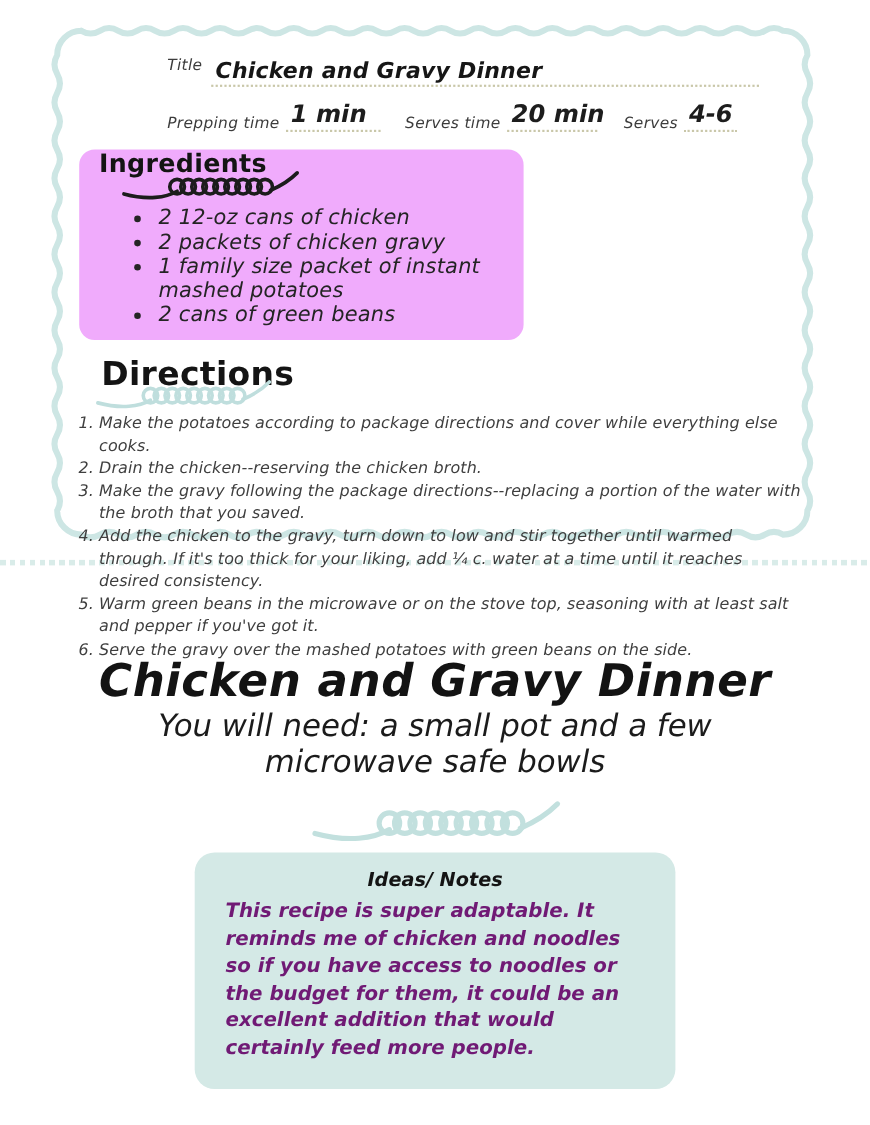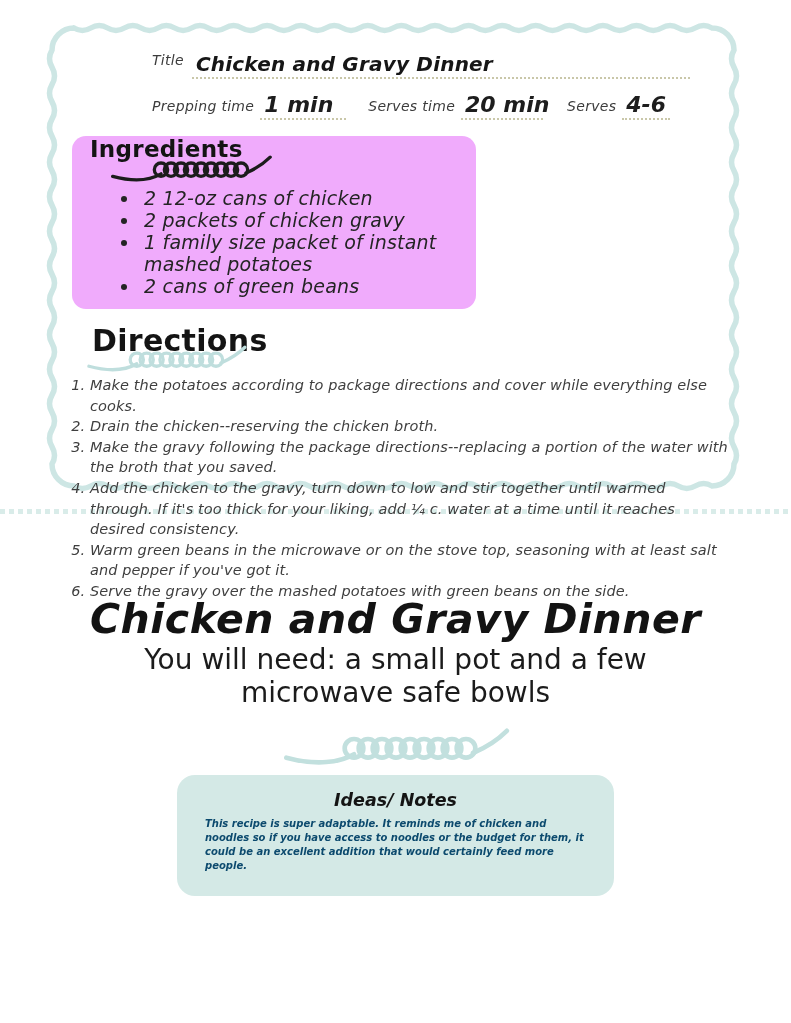--- a/index.html
+++ b/index.html
@@ -9,21 +9,21 @@
   
   .recipe-card { position:relative; margin:16px 0 0 40px; width:706px; height:482px; background:#fff; }
   .border-svg  { position:absolute; inset:0; width:100%; height:100%; pointer-events:none; }
   .card-inner  { position:absolute; inset:0; padding:34px 16px 0 32px; }
   .lbl       { font-style:italic; font-size:14px; color:#3c3c3c; letter-spacing:.3px; white-space:nowrap; }
 
   .title-row { display:flex; align-items:flex-start; margin:2px 40px 0 80px; }
   .fill-line { flex:1; border-bottom:2px dotted #c9c7a9; margin-left:8px; padding:0 2px 1px 4px; }
   .big-value { font-style:italic; font-weight:bold; font-size:20px; color:#161616; letter-spacing:.2px; }
 
-  .meta-row  { display:flex; align-items:center; margin:13px 40px 0 80px; }
+  .meta-row  { display:flex; align-items:flex-end; margin:13px 40px 0 80px; }
   .meta-val  { border-bottom:2px dotted #c9c7a9; padding:0 2px 1px 4px;
                font-style:italic; font-weight:bold; font-size:22px; color:#1d1d1d; white-space:nowrap; }
   .meta-val.w1 { width:86px; margin-right:22px; }
   .meta-val.w2 { width:82px; margin-right:24px; }
   .meta-val.w3 { width:48px; }
   .meta-row .lbl { margin-right:6px; }
 
   .ingredients-box { margin-top:16px; width:404px; min-height:162px; background:#f0abfc;
                      border-radius:14px; padding:0 16px 12px 18px; }
   .ing-head  { font-weight:bold; font-size:23px; color:#141414; letter-spacing:.3px; }
@@ -42,26 +42,26 @@
   .dir-list li { font-style:italic; font-size:14.5px; line-height:1.42; color:#3f3f3f; letter-spacing:.1px; }
 
   
   .separator { margin-top:11px; height:5px; width:791px;
                background:repeating-linear-gradient(90deg,#d9ece9 0 5px,transparent 5px 9px); }
 
   
   .summary   { text-align:center; padding-top:84px; }
   .sum-title { font-weight:bold; font-style:italic; font-size:41px; color:#131313; letter-spacing:.5px; line-height:1.05; }
   .sum-servings { font-style:italic; font-size:29px; color:#1b1b1b; margin-top:4px; }
-  .sum-need  { font-size:28px; color:#1b1b1b; max-width:540px; margin:2px auto 0; line-height:1.18; }
+  .sum-need  { font-style:italic; font-size:28px; color:#1b1b1b; max-width:540px; margin:2px auto 0; line-height:1.18; }
 
   .notes-box { width:437px; margin:8px auto 0; background:#d4e9e6; border-radius:18px;
                padding:15px 28px 24px; text-align:left; }
   .notes-head{ text-align:center; font-weight:bold; font-style:italic; font-size:17.5px; color:#141414; margin-bottom:7px; }
-  .notes-box p { font-weight:bold; font-style:italic; font-size:10px; line-height:1.38; color:#0c4a6e; }
+  .notes-box p { font-weight:bold; font-style:italic; font-size:18px; line-height:1.38; color:#701a75; }
   .notes-box p + p { margin-top:16px; }
 </style>
 </head>
 <body>
 
 <div class="recipe-card">
   <svg class="border-svg" id="wavy-border" viewBox="0 0 706 482">
       <path d="M 34 12 q 8.394736842105264 5 16.789473684210527 0 q 8.394736842105264 -5 16.789473684210527 0 q 8.394736842105264 5 16.789473684210527 0 q 8.394736842105264 -5 16.789473684210527 0 q 8.394736842105264 5 16.789473684210527 0 q 8.394736842105264 -5 16.789473684210527 0 q 8.394736842105264 5 16.789473684210527 0 q 8.394736842105264 -5 16.789473684210527 0 q 8.394736842105264 5 16.789473684210527 0 q 8.394736842105264 -5 16.789473684210527 0 q 8.394736842105264 5 16.789473684210527 0 q 8.394736842105264 -5 16.789473684210527 0 q 8.394736842105264 5 16.789473684210527 0 q 8.394736842105264 -5 16.789473684210527 0 q 8.394736842105264 5 16.789473684210527 0 q 8.394736842105264 -5 16.789473684210527 0 q 8.394736842105264 5 16.789473684210527 0 q 8.394736842105264 -5 16.789473684210527 0 q 8.394736842105264 5 16.789473684210527 0 q 8.394736842105264 -5 16.789473684210527 0 q 8.394736842105264 5 16.789473684210527 0 q 8.394736842105264 -5 16.789473684210527 0 q 8.394736842105264 5 16.789473684210527 0 q 8.394736842105264 -5 16.789473684210527 0 q 8.394736842105264 5 16.789473684210527 0 q 8.394736842105264 -5 16.789473684210527 0 q 8.394736842105264 5 16.789473684210527 0 q 8.394736842105264 -5 16.789473684210527 0 q 8.394736842105264 5 16.789473684210527 0 q 8.394736842105264 -5 16.789473684210527 0 q 8.394736842105264 5 16.789473684210527 0 q 8.394736842105264 -5 16.789473684210527 0 q 8.394736842105264 5 16.789473684210527 0 q 8.394736842105264 -5 16.789473684210527 0 q 8.394736842105264 5 16.789473684210527 0 q 8.394736842105264 -5 16.789473684210527 0 q 8.394736842105264 5 16.789473684210527 0 q 8.394736842105264 -5 16.789473684210527 0 a 22 22 0 0 1 22 22 q -5 8.625 0 17.25 q 5 8.625 0 17.25 q -5 8.625 0 17.25 q 5 8.625 0 17.25 q -5 8.625 0 17.25 q 5 8.625 0 17.25 q -5 8.625 0 17.25 q 5 8.625 0 17.25 q -5 8.625 0 17.25 q 5 8.625 0 17.25 q -5 8.625 0 17.25 q 5 8.625 0 17.25 q -5 8.625 0 17.25 q 5 8.625 0 17.25 q -5 8.625 0 17.25 q 5 8.625 0 17.25 q -5 8.625 0 17.25 q 5 8.625 0 17.25 q -5 8.625 0 17.25 q 5 8.625 0 17.25 q -5 8.625 0 17.25 q 5 8.625 0 17.25 q -5 8.625 0 17.25 q 5 8.625 0 17.25 a 22 22 0 0 1 -22 22 q -8.394736842105264 -5 -16.789473684210527 0 q -8.394736842105264 5 -16.789473684210527 0 q -8.394736842105264 -5 -16.789473684210527 0 q -8.394736842105264 5 -16.789473684210527 0 q -8.394736842105264 -5 -16.789473684210527 0 q -8.394736842105264 5 -16.789473684210527 0 q -8.394736842105264 -5 -16.789473684210527 0 q -8.394736842105264 5 -16.789473684210527 0 q -8.394736842105264 -5 -16.789473684210527 0 q -8.394736842105264 5 -16.789473684210527 0 q -8.394736842105264 -5 -16.789473684210527 0 q -8.394736842105264 5 -16.789473684210527 0 q -8.394736842105264 -5 -16.789473684210527 0 q -8.394736842105264 5 -16.789473684210527 0 q -8.394736842105264 -5 -16.789473684210527 0 q -8.394736842105264 5 -16.789473684210527 0 q -8.394736842105264 -5 -16.789473684210527 0 q -8.394736842105264 5 -16.789473684210527 0 q -8.394736842105264 -5 -16.789473684210527 0 q -8.394736842105264 5 -16.789473684210527 0 q -8.394736842105264 -5 -16.789473684210527 0 q -8.394736842105264 5 -16.789473684210527 0 q -8.394736842105264 -5 -16.789473684210527 0 q -8.394736842105264 5 -16.789473684210527 0 q -8.394736842105264 -5 -16.789473684210527 0 q -8.394736842105264 5 -16.789473684210527 0 q -8.394736842105264 -5 -16.789473684210527 0 q -8.394736842105264 5 -16.789473684210527 0 q -8.394736842105264 -5 -16.789473684210527 0 q -8.394736842105264 5 -16.789473684210527 0 q -8.394736842105264 -5 -16.789473684210527 0 q -8.394736842105264 5 -16.789473684210527 0 q -8.394736842105264 -5 -16.789473684210527 0 q -8.394736842105264 5 -16.789473684210527 0 q -8.394736842105264 -5 -16.789473684210527 0 q -8.394736842105264 5 -16.789473684210527 0 q -8.394736842105264 -5 -16.789473684210527 0 q -8.394736842105264 5 -16.789473684210527 0 a 22 22 0 0 1 -22 -22 q 5 -8.625 0 -17.25 q -5 -8.625 0 -17.25 q 5 -8.625 0 -17.25 q -5 -8.625 0 -17.25 q 5 -8.625 0 -17.25 q -5 -8.625 0 -17.25 q 5 -8.625 0 -17.25 q -5 -8.625 0 -17.25 q 5 -8.625 0 -17.25 q -5 -8.625 0 -17.25 q 5 -8.625 0 -17.25 q -5 -8.625 0 -17.25 q 5 -8.625 0 -17.25 q -5 -8.625 0 -17.25 q 5 -8.625 0 -17.25 q -5 -8.625 0 -17.25 q 5 -8.625 0 -17.25 q -5 -8.625 0 -17.25 q 5 -8.625 0 -17.25 q -5 -8.625 0 -17.25 q 5 -8.625 0 -17.25 q -5 -8.625 0 -17.25 q 5 -8.625 0 -17.25 q -5 -8.625 0 -17.25 a 22 22 0 0 1 22 -22" fill="none" stroke="#cde6e4" stroke-width="5.5" stroke-linecap="round"></path>
     </svg>
 

